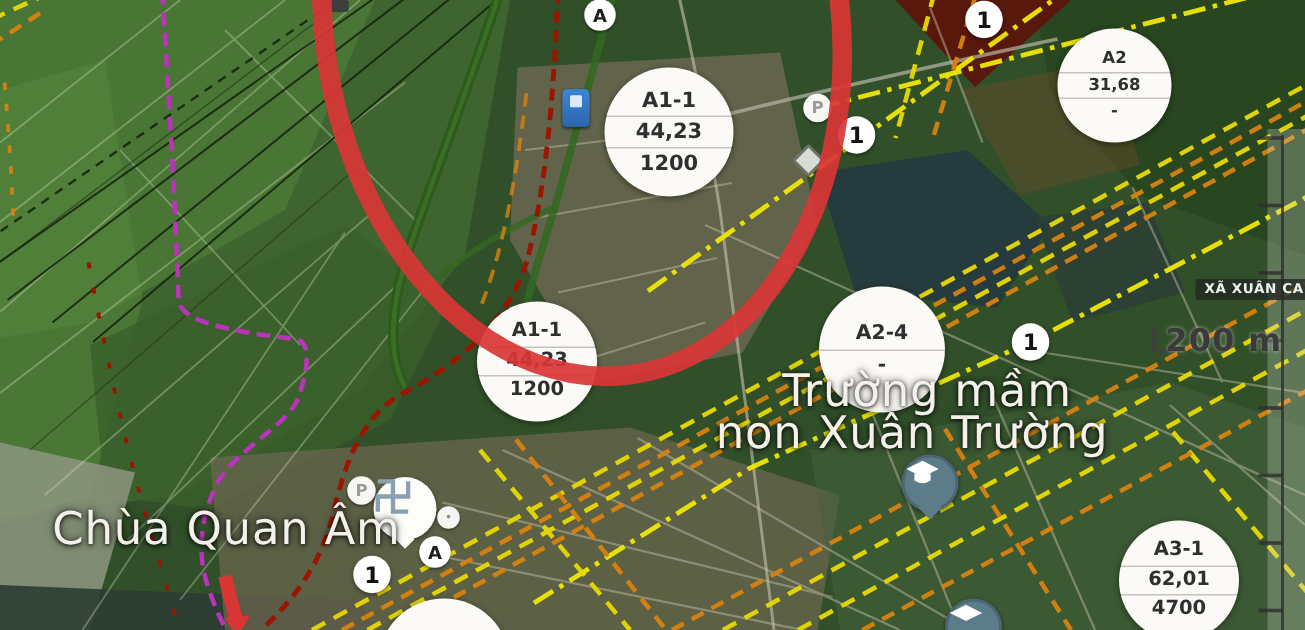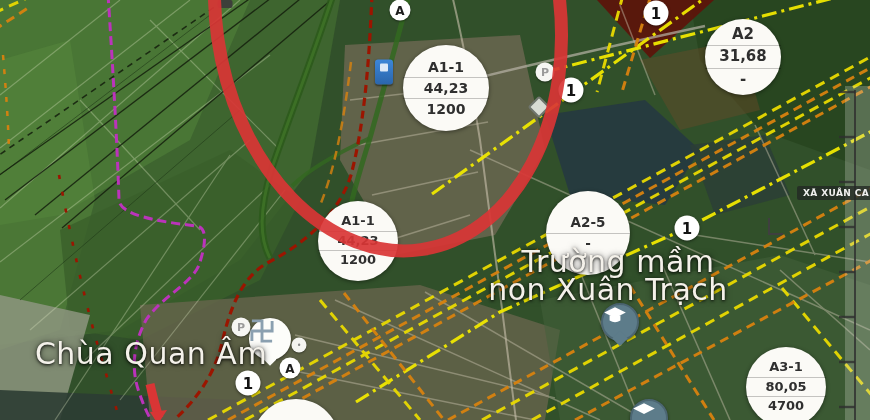--- a/index.html
+++ b/index.html
@@ -9,21 +9,21 @@
   .abs{position:absolute;transform:translate(-50%,-50%);}
   
   .plot-circle{z-index:22;border-radius:50%;background:#fbfaf6;color:#2f2f2f;
     display:flex;flex-direction:column;justify-content:center;text-align:center;
     font-weight:bold;box-shadow:0 1px 4px rgba(0,0,0,.45);line-height:1.15;}
   .plot-circle .pc-row{padding:2px 0;}
   .plot-circle .pc-row + .pc-row{border-top:1px solid rgba(0,0,0,.22);}
   .pc-86{width:86px;height:86px;font-size:14px;}
   .pc-84{width:84px;height:84px;font-size:13.5px;}
   .pc-80{width:80px;height:80px;font-size:13px;}
-  .pc-76{width:76px;height:76px;font-size:15px;}
+  .pc-76{width:76px;height:76px;font-size:11px;}
   .pc-empty{width:88px;height:88px;}
   
   .num-circle{z-index:26;width:25px;height:25px;border-radius:50%;background:#ffffff;
     color:#141414;font-size:15px;font-weight:bold;display:flex;align-items:center;
     justify-content:center;box-shadow:0 1px 3px rgba(0,0,0,.5);}
   
   .p-circle{z-index:25;width:19px;height:19px;border-radius:50%;background:#f6f6f3;
     color:#9a9a9a;font-size:11px;font-weight:bold;display:flex;align-items:center;
     justify-content:center;box-shadow:0 1px 2px rgba(0,0,0,.45);}
   .a-circle{z-index:25;width:21px;height:21px;border-radius:50%;background:#ffffff;
@@ -173,26 +173,26 @@
     <div class="pc-row">A2</div>
     <div class="pc-row">31,68</div>
     <div class="pc-row">-</div>
   </div>
   <div class="abs plot-circle pc-80" style="left:358px;top:241px">
     <div class="pc-row">A1-1</div>
     <div class="pc-row">44,23</div>
     <div class="pc-row">1200</div>
   </div>
   <div class="abs plot-circle pc-84" style="left:588px;top:233px">
-    <div class="pc-row">A2-5</div>
+    <div class="pc-row">A2-4</div>
     <div class="pc-row">-</div>
   </div>
   <div class="abs plot-circle pc-80" style="left:786px;top:387px">
     <div class="pc-row">A3-1</div>
-    <div class="pc-row">80,05</div>
+    <div class="pc-row">62,01</div>
     <div class="pc-row">4700</div>
   </div>
   <div class="abs plot-circle pc-empty" style="left:296px;top:443px"></div>
 
   <div class="abs num-circle" style="left:656px;top:13px">1</div>
   <div class="abs num-circle" style="left:571px;top:90px">1</div>
   <div class="abs num-circle" style="left:687px;top:228px">1</div>
   <div class="abs num-circle" style="left:248px;top:383px">1</div>
 
   <div class="abs p-circle" style="left:545px;top:72px">P</div>
@@ -245,16 +245,17 @@
           <path d="M839,317 L855,317"></path>
         <path d="M839,362 L855,362"></path>
           <path d="M839,407 L855,407"></path>
       </g>
     </g>
     <path d="M769,218 L769,234 L783,234" stroke="#3f3f3f" stroke-width="2" fill="none"></path>
   </svg>
 
   <div class="abs place-label" style="left:151px;top:353px">Chùa Quan Âm</div>
   <div class="abs place-label" style="left:618px;top:261px">Trường mầm</div>
-  <div class="abs place-label" style="left:608px;top:289px">non Xuân Trạch</div>
+  <div class="abs place-label" style="left:608px;top:289px">non Xuân Trường</div>
   <div class="commune-badge">XÃ XUÂN CA</div>
+  <div class="abs scale-text" style="left:816px;top:227px">200 m</div>
 
 </div>
 
 </body></html>

